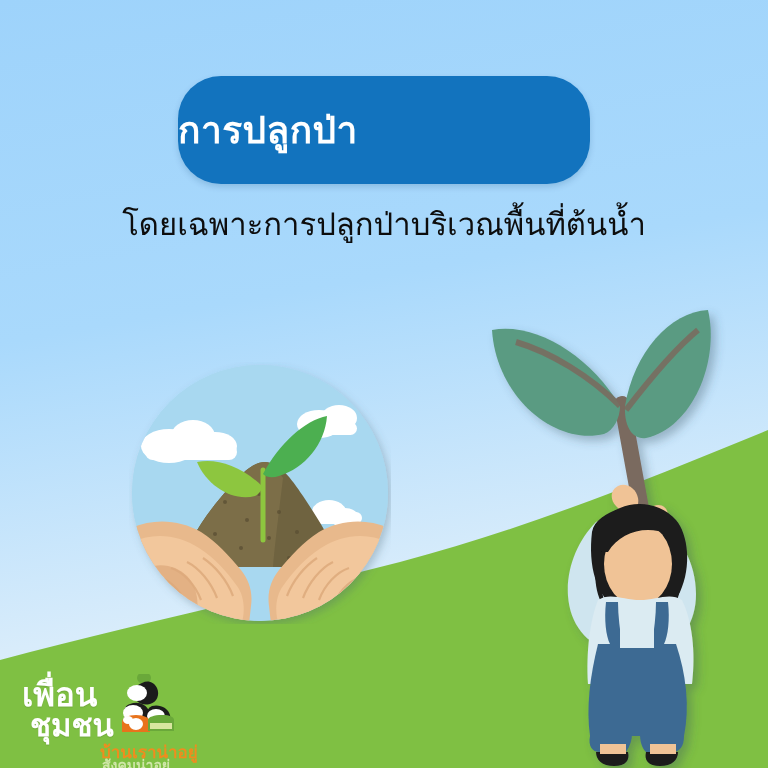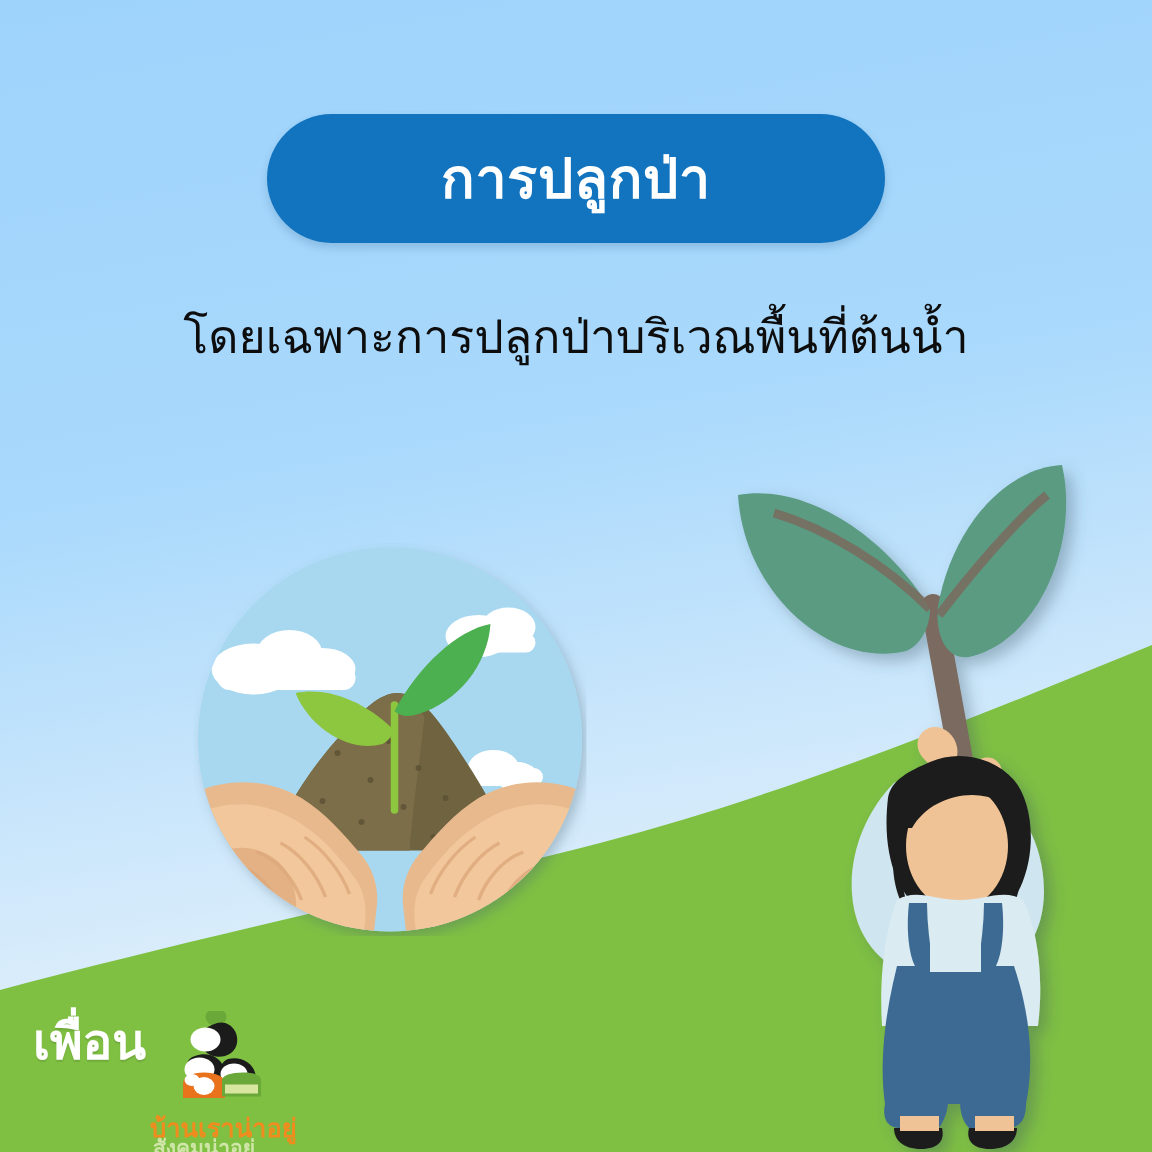--- a/index.html
+++ b/index.html
@@ -13,24 +13,25 @@
     width:768px;height:768px;
     background:linear-gradient(170deg,#9ed3fb 0%,#a9d9fc 38%,#d8ecfb 72%,#eef7fd 100%);
     overflow:hidden;
   }
 
   
   .hill{position:absolute;left:0;top:0;width:768px;height:768px;}
 
   
   .title-banner{
-    position:absolute;left:178px;top:76px;width:412px;height:86px;
+    position:absolute;left:178px;top:76px;width:412px;height:108px;
     background:#1273be;border-radius:43px;
-    display:flex;align-items:center;justify-content:center;
+    display:flex;align-items:center;justify-content:flex-start;
     box-shadow:0 3px 6px rgba(0,60,110,.18);
+    font-family:Liberation Serif, serif;
   }
   .title-banner .t{
     color:#ffffff;font-size:37px;font-weight:700;letter-spacing:.5px;
     line-height:1;white-space:nowrap;
   }
 
   
   .subtitle{
     position:absolute;left:0;top:206px;width:768px;
     text-align:center;color:#0d0d0d;
@@ -220,20 +221,21 @@
 
       <path d="M126,452 L158,452 C160,460 156,466 144,466 C132,466 126,460 126,452 Z" fill="#1b1b1b"></path>
       <path d="M176,452 L208,452 C208,460 202,466 190,466 C178,466 174,460 176,452 Z" fill="#1b1b1b"></path>
       <rect x="130" y="444" width="26" height="10" fill="#f0c396"></rect>
       <rect x="180" y="444" width="26" height="10" fill="#f0c396"></rect>
     </g>
   </svg>
 
   <div class="logo">
     <span class="logo-word logo-w1">เพื่อน</span>
+    <span class="logo-word logo-w2">ชุมชน</span>
 
     <svg style="position:absolute;left:92px;top:2px;width:70px;height:66px;" viewBox="0 0 70 66">
       <ellipse cx="36" cy="4" rx="7" ry="6" fill="#6aa83a"></ellipse>
       <path d="M34,9 C40,6 46,8 49,14 C52,21 49,28 42,30 C34,32 27,28 26,21 C25,14 29,11 34,9 Z" fill="#1b1b1b"></path>
       <ellipse cx="29" cy="19" rx="10" ry="8" fill="#ffffff"></ellipse>
       <path d="M22,30 C30,27 38,30 41,37 C44,45 39,52 31,53 C22,54 16,48 16,40 C16,34 18,31 22,30 Z" fill="#1b1b1b"></path>
       <ellipse cx="25" cy="39" rx="10" ry="8" fill="#ffffff"></ellipse>
       <path d="M44,32 C52,30 60,34 62,41 C64,49 58,55 50,55 C42,55 37,49 38,41 C39,36 41,33 44,32 Z" fill="#1b1b1b"></path>
       <ellipse cx="48" cy="42" rx="9" ry="7" fill="#ffffff"></ellipse>
       <path d="M14,48 C14,44 20,41 28,41 C36,41 42,44 42,48 L42,58 L14,58 Z" fill="#e8731c"></path>

